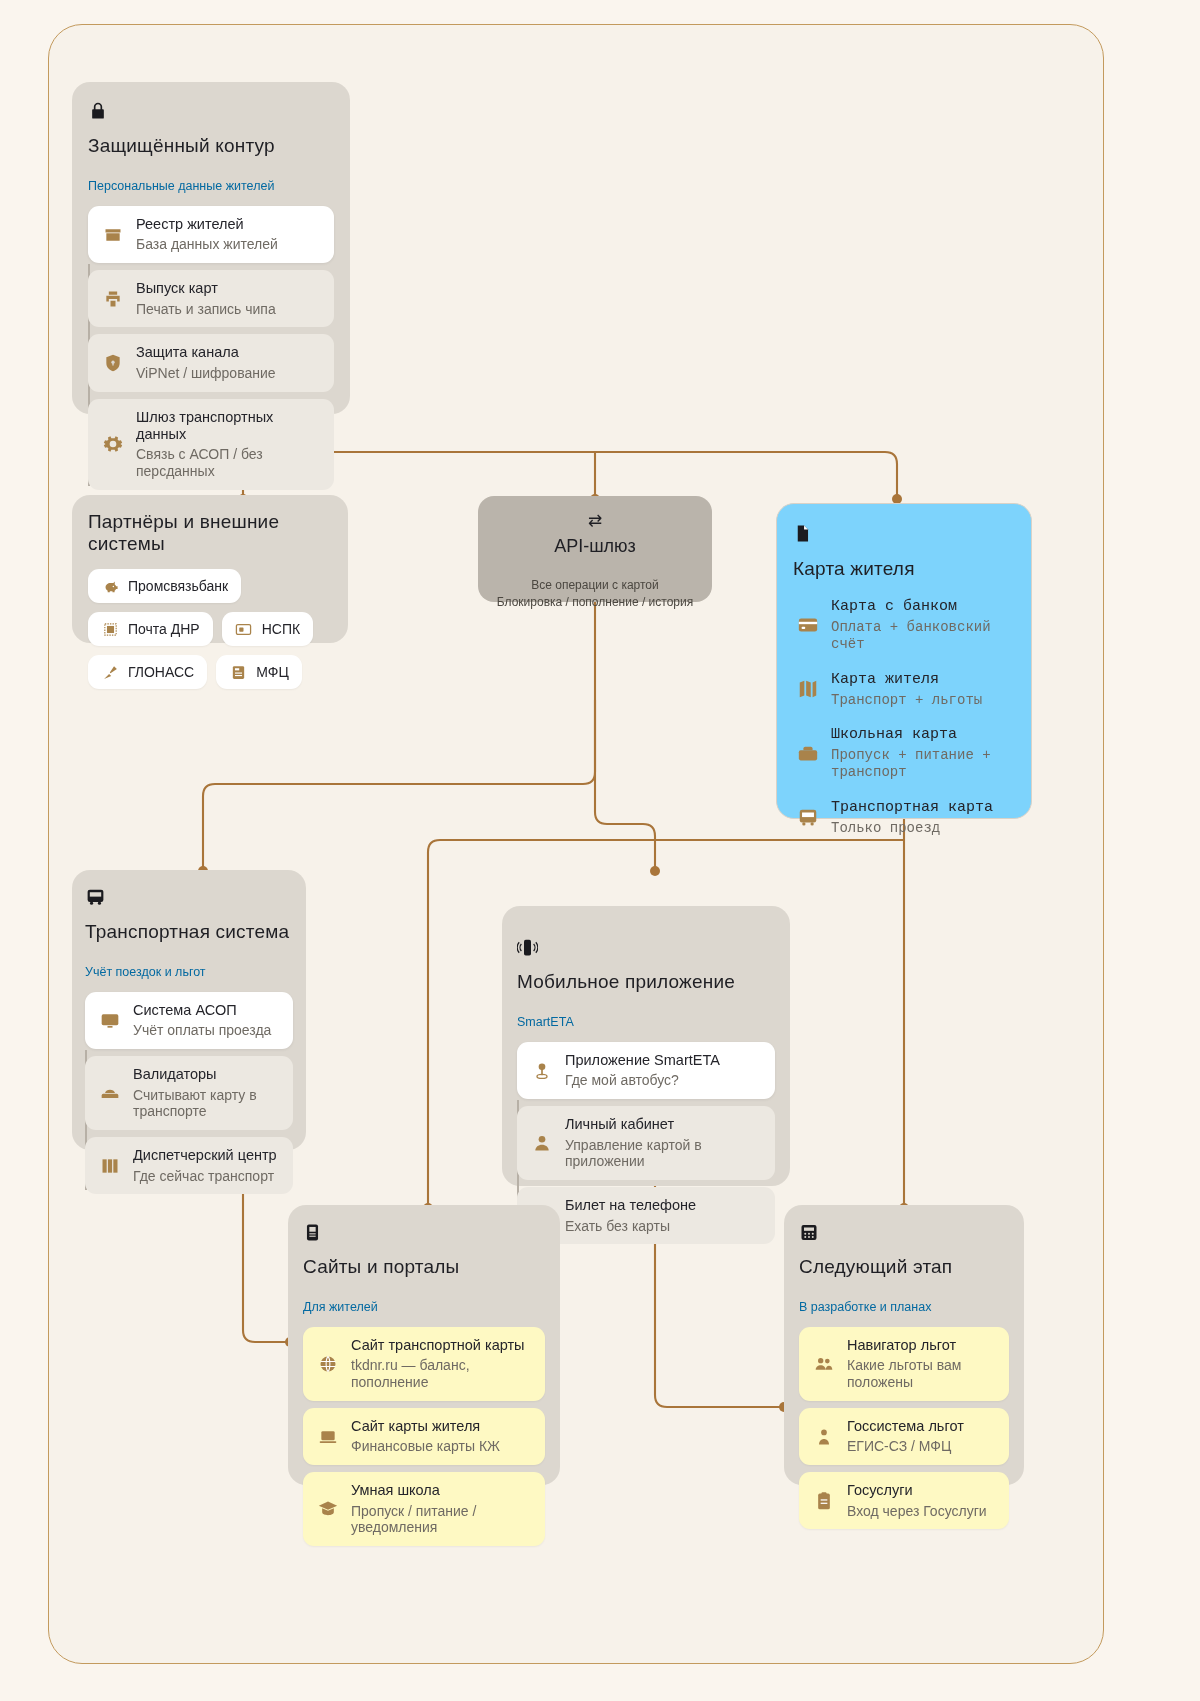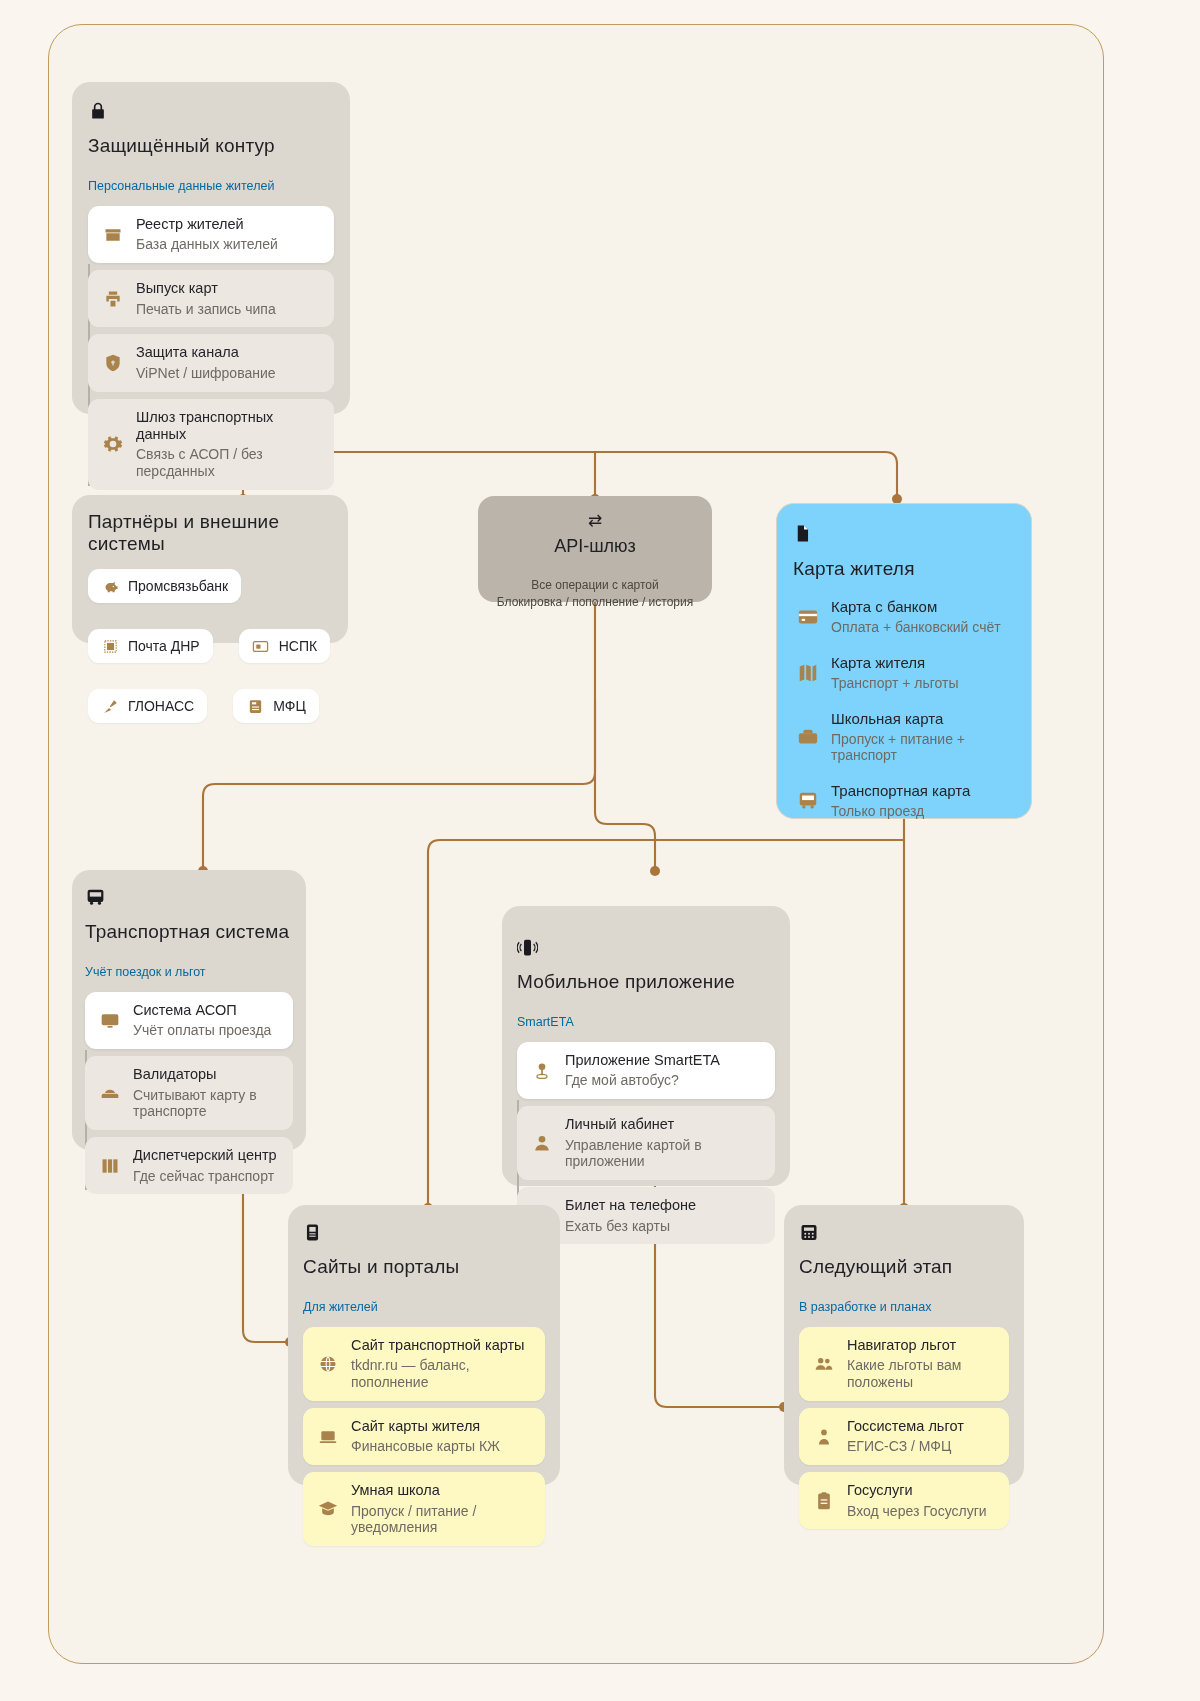--- a/index.html
+++ b/index.html
@@ -54,26 +54,26 @@
   #api .api-ico{font-size:17px;color:#1f1f24;}
   #api .api-title{font-size:18px;color:#1f1f24;margin-top:5px;}
   #api .api-sub{font-size:12px;color:#4b4740;margin-top:20px;line-height:1.45;}
   #card{left:776px;top:503px;width:256px;height:316px;padding:18px 16px;}
   #transport{left:72px;top:870px;width:234px;height:280px;padding:17px 13px;}
   #mobile{left:502px;top:906px;width:288px;height:280px;padding:31px 15px;}
   #sites{left:288px;top:1205px;width:272px;height:280px;padding:17px 15px;}
   #next{left:784px;top:1205px;width:240px;height:280px;padding:17px 15px;}
 
   #card .items{margin-top:16px;gap:14px;}
-  #card .item{background:transparent;box-shadow:none;padding:2px 0 2px 4px;}
+  #card .item{background:transparent;box-shadow:none;padding:2px 0 2px 4px;font-family:Liberation Mono, monospace;}
   #card .i-ico svg{width:22px;height:22px;}
   #card .i-title{font-size:15px;}
 
   
-  .chips{display:flex;flex-wrap:wrap;gap:26px;margin-top:14px;}
+  .chips{display:flex;flex-wrap:wrap;gap:9px;margin-top:14px;}
   .chip{
     display:flex;align-items:center;gap:9px;background:#fff;border-radius:11px;
     padding:8px 13px;font-size:14px;color:#24242a;box-shadow:0 1px 2px rgba(0,0,0,.05);
   }
   .chip .c-ico{width:18px;height:18px;display:flex;align-items:center;justify-content:center;}
   .chip .c-ico svg{width:17px;height:17px;fill:#a9834b;}
 </style>
 </head>
 <body>
 

